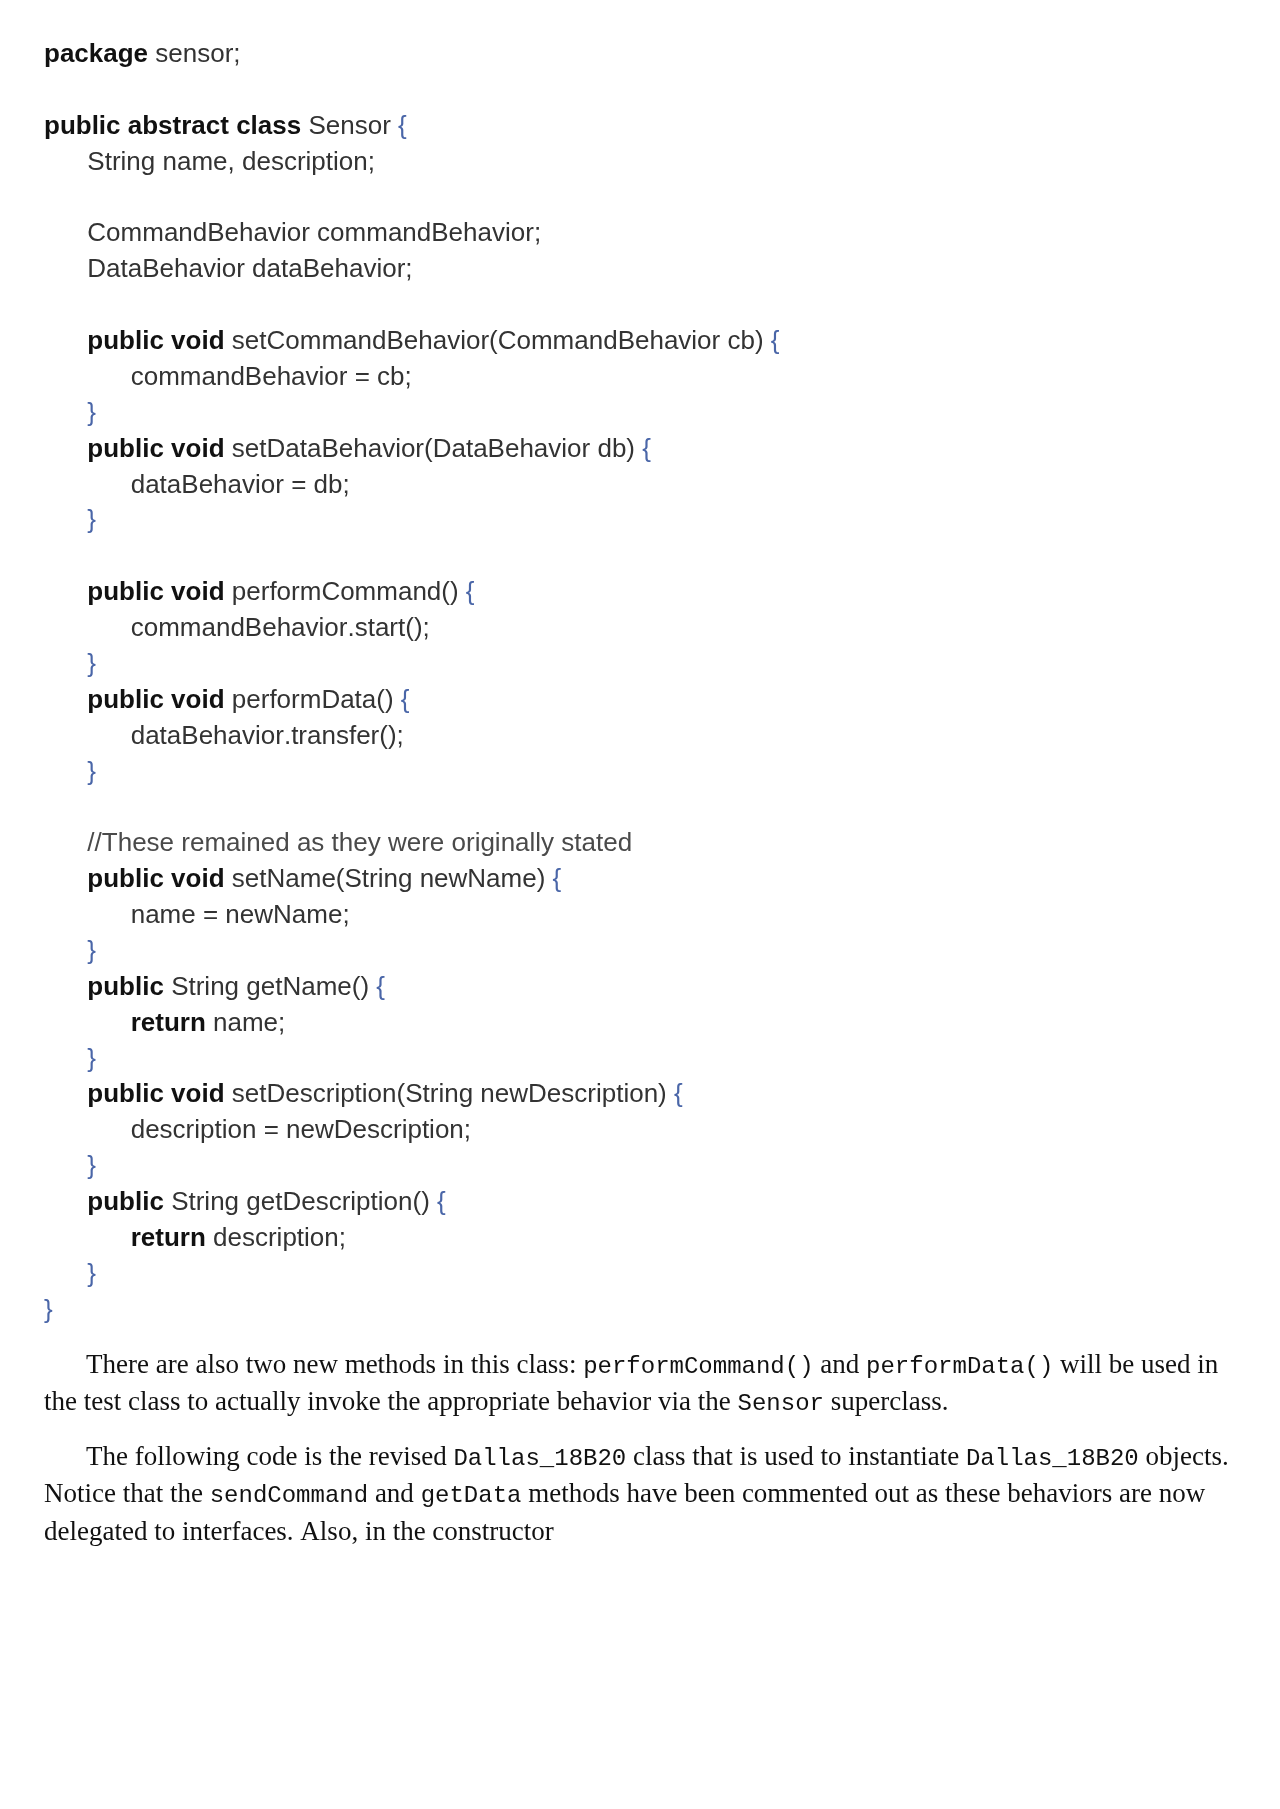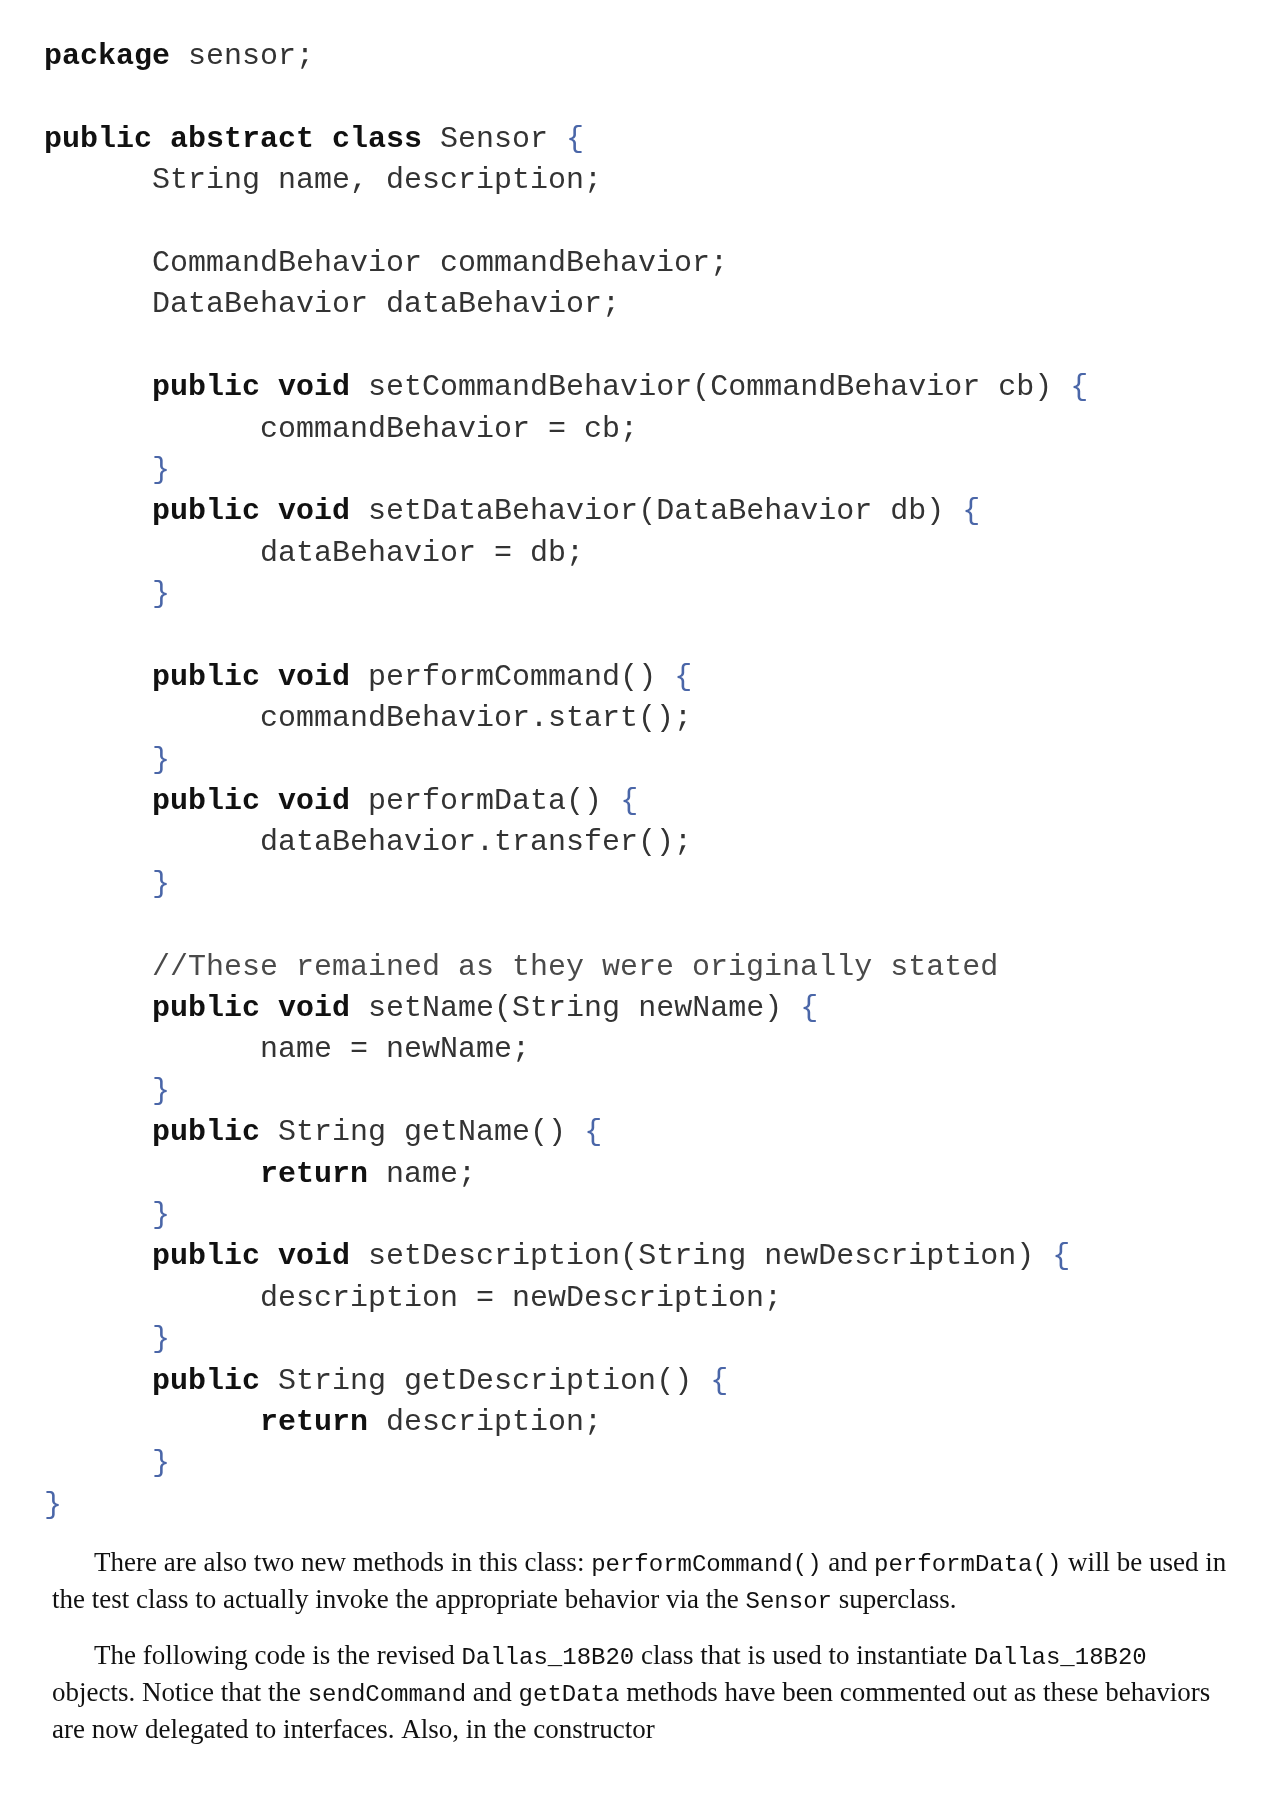--- a/index.html
+++ b/index.html
@@ -8,31 +8,31 @@
     background: #ffffff;
     width: 1280px;
   }
   body {
     padding: 36px 44px 48px 44px;
     box-sizing: border-box;
     font-kerning: none;
   }
   pre.code {
     margin: 0 0 18px 0;
-    font-family: Liberation Mono, monospace;
-    font-size: 30px;
+    font-family: Liberation Sans, sans-serif;
+    font-size: 26px;
     line-height: 1.38;
     color: #333;
     white-space: pre;
   }
   .kw { font-weight: bold; color: #111; }
   .brace { color: #4a66a8; }
   .comment { color: #4a4a4a; }
   p.body {
-    margin: 0 0 18px 8px;
+    margin: 0 0 18px 0;
     font-family: Georgia, "Times New Roman", serif;
     font-size: 27px;
     line-height: 1.38;
     color: #111;
     text-indent: 42px;
   }
   code.inline {
     font-family: "Courier New", Courier, monospace;
     font-size: 24px;
   }

